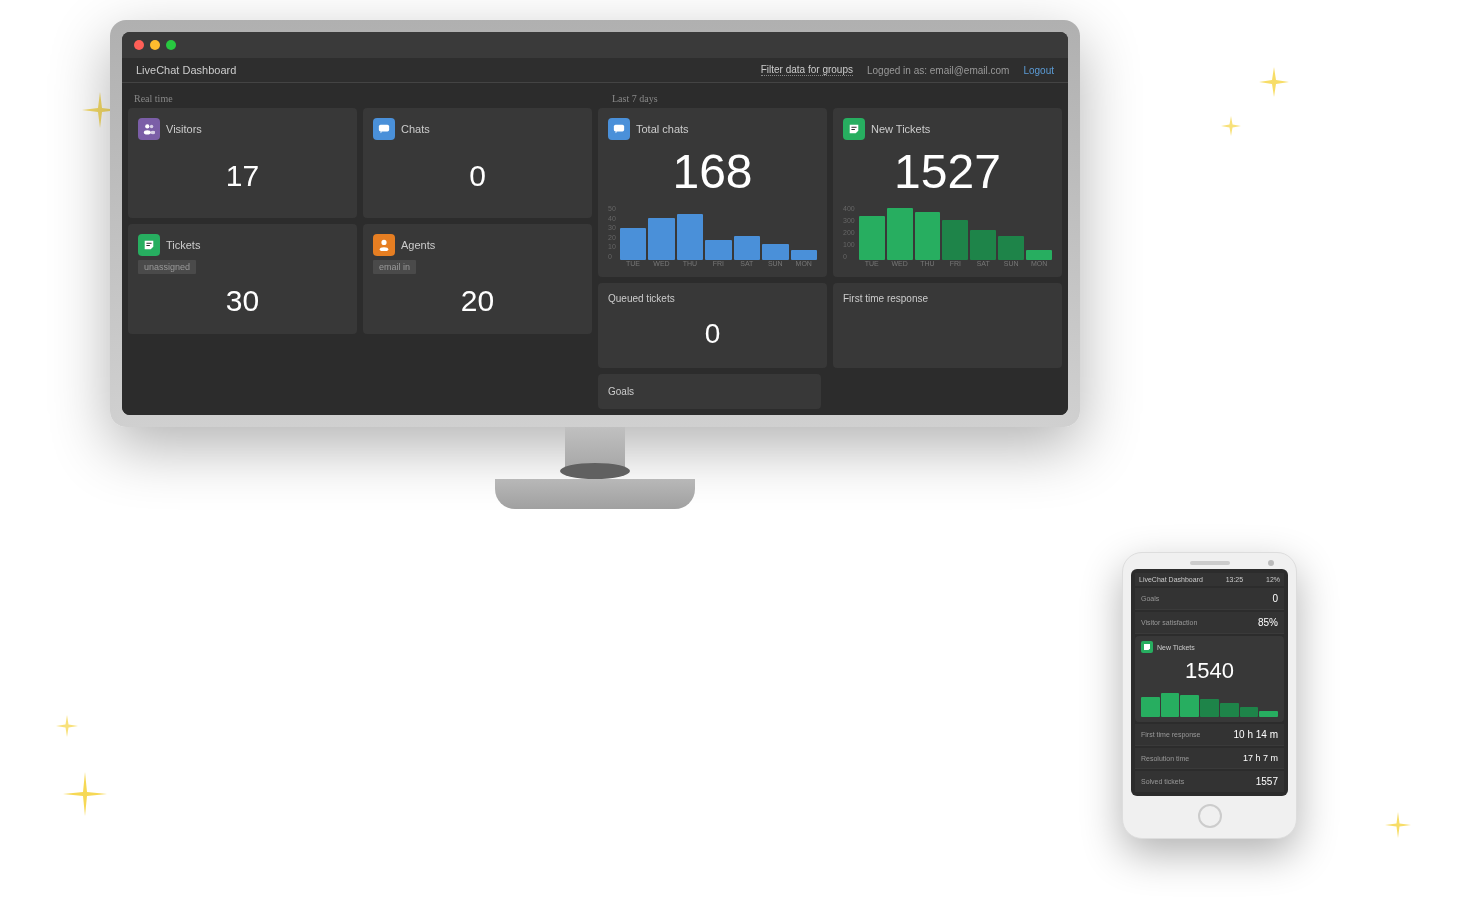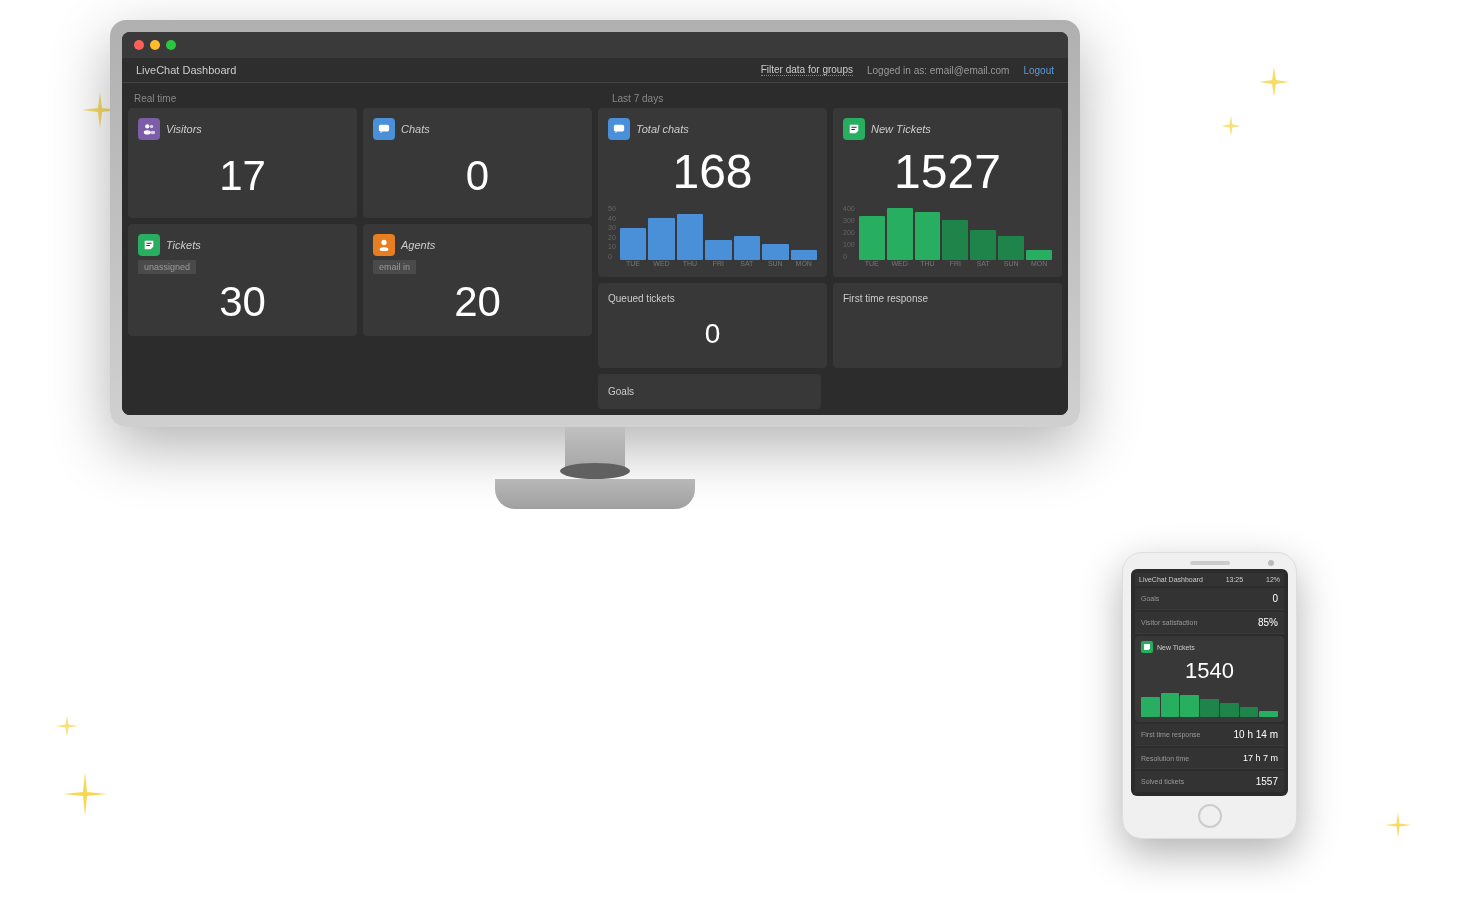--- a/index.html
+++ b/index.html
@@ -77,21 +77,20 @@
       min-height: 110px;
       display: flex;
       flex-direction: column;
     }
 
     .card-header {
       display: flex;
       align-items: center;
       gap: 6px;
       margin-bottom: 4px;
-      font-style: italic;
     }
 
     .card-icon {
       width: 22px;
       height: 22px;
       border-radius: 4px;
       display: flex;
       align-items: center;
       justify-content: center;
       font-size: 11px;
@@ -115,21 +114,21 @@
       background: #4a4a4a;
       padding: 2px 6px;
       border-radius: 1px;
       display: inline-block;
       margin-bottom: 4px;
       width: fit-content;
     }
 
     .card-value {
       color: white;
-      font-size: 42px;
+      font-size: 30px;
       font-weight: 300;
       text-align: center;
       flex: 1;
       display: flex;
       align-items: center;
       justify-content: center;
     }
 
     .card-value-large {
       font-size: 48px;
@@ -513,21 +512,21 @@
             <span class="topbar-title">LiveChat Dashboard</span>
             <div class="topbar-right">
               <span class="topbar-filter">Filter data for groups</span>
               <span class="topbar-login">Logged in as: email@email.com</span>
               <span class="topbar-logout">Logout</span>
             </div>
           </div>
 
           <div class="screen-content">
 
-            <div style="display:grid;grid-template-columns:1fr 1fr;gap:22px;padding:6px 6px 0;">
+            <div style="display:grid;grid-template-columns:1fr 1fr;gap:22px;padding:6px 6px 0;font-family:Liberation Serif, serif;">
               <div class="dash-section-label">Real time</div>
               <div class="dash-section-label">Last 7 days</div>
             </div>
 
             <div class="dash-main">
 
               <div class="dash-left">
                 <div class="cards-2col">
 
                   <div class="stat-card">

